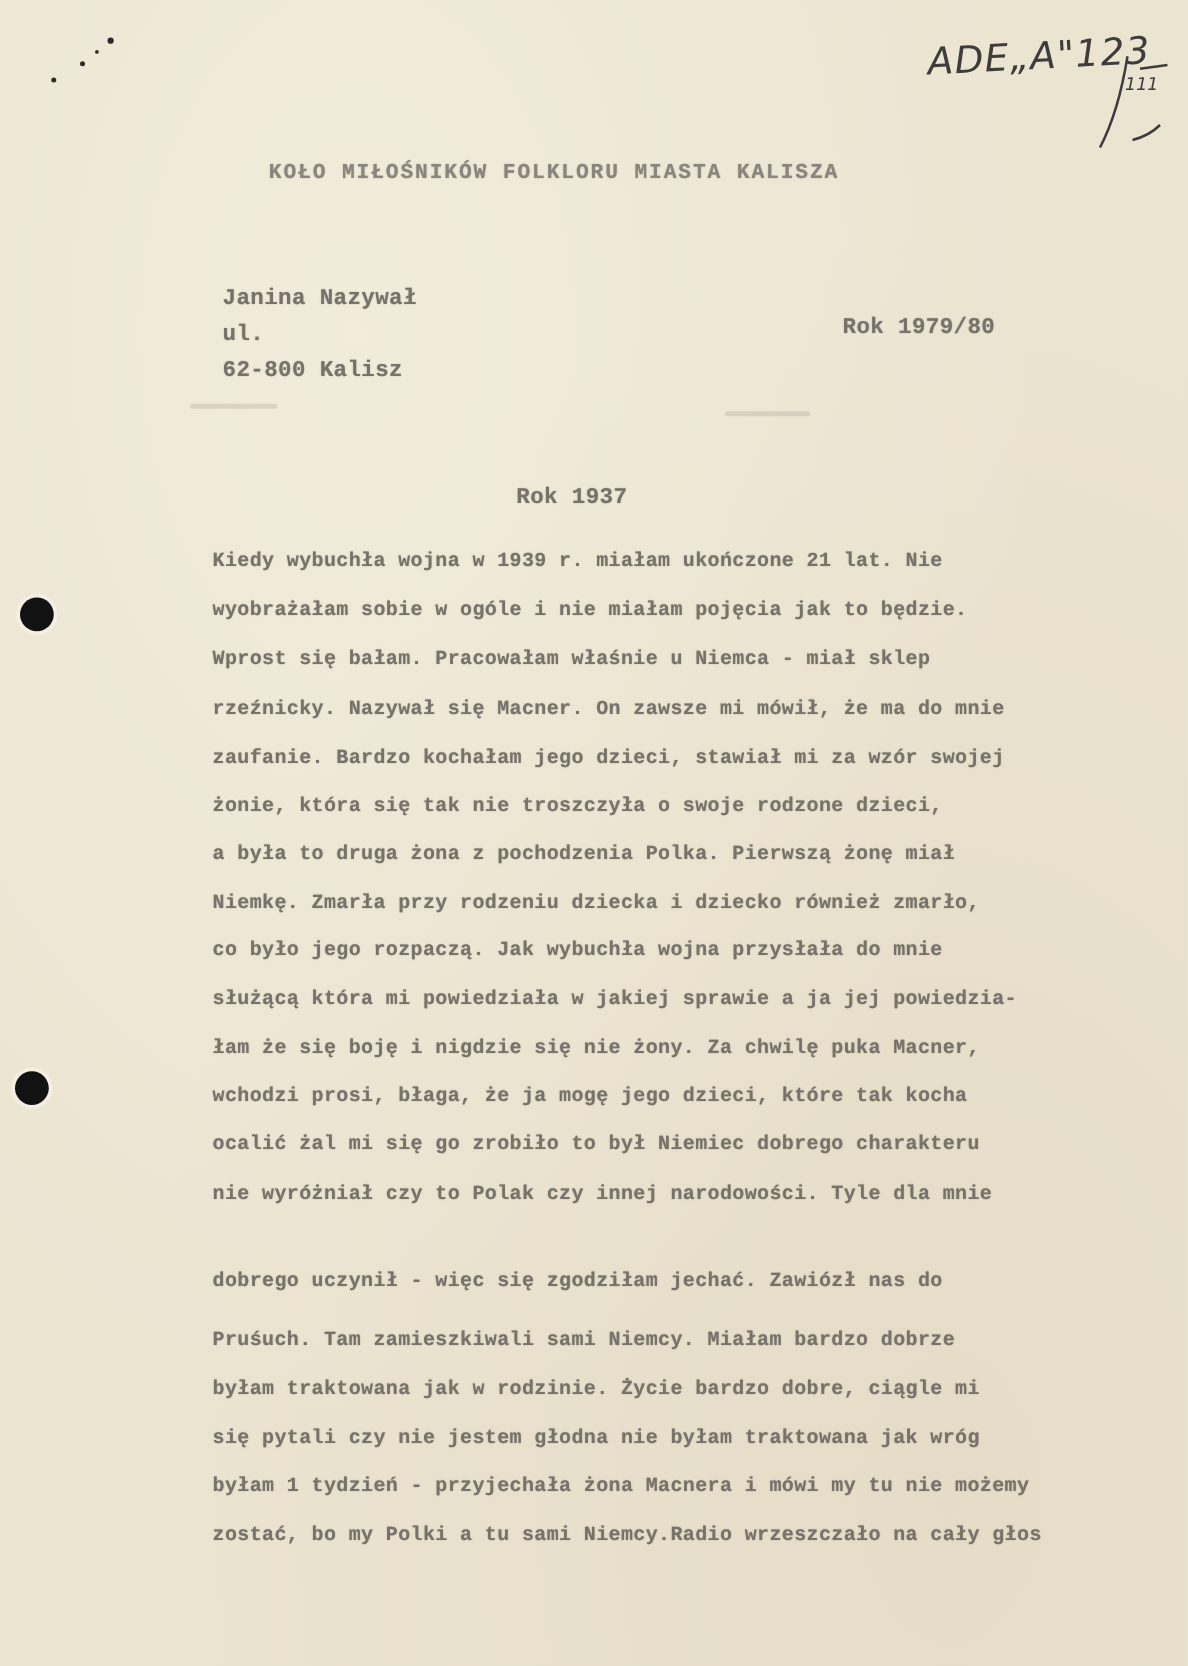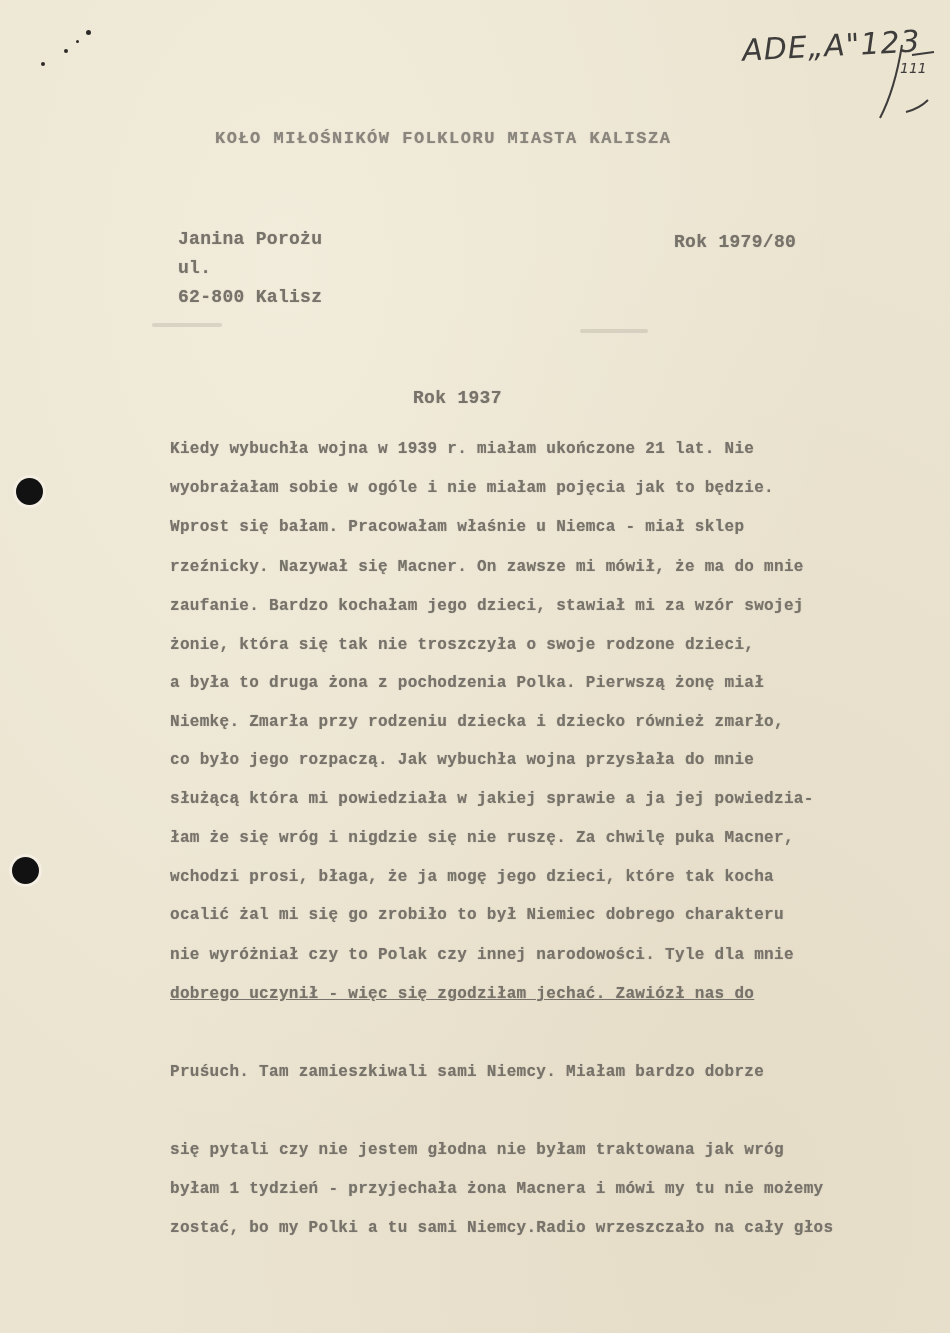--- a/index.html
+++ b/index.html
@@ -64,45 +64,46 @@
   <div class="archive-mark">ADE„A"123</div>
   <svg style="position:absolute;left:872px;top:40px;" width="70" height="80" viewBox="0 0 70 80">
     <path d="M30 5 C 26 30, 20 55, 8 78" stroke="#3e3d3c" stroke-width="2" fill="none"></path>
     <path d="M40 15 L 62 12" stroke="#3e3d3c" stroke-width="2" fill="none"></path>
     <path d="M34 72 C 42 70, 50 66, 56 60" stroke="#3e3d3c" stroke-width="2" fill="none"></path>
   </svg>
   <div class="archive-sub">111</div>
 
   <div class="typed hdr" style="left:215px;top:115px;margin-top:14px;">KOŁO MIŁOŚNIKÓW FOLKLORU MIASTA KALISZA</div>
 
-  <div class="typed meta" style="left:178px;top:229px;">Janina Porożu</div>
+  <div class="typed meta" style="left:178px;top:229px;">Janina Nazywał</div>
   <div class="typed meta" style="left:178px;top:258px;">ul.</div>
   <div class="typed meta" style="left:178px;top:287px;">62-800 Kalisz</div>
-  <div class="typed meta" style="left:674px;top:232px;">Rok 1979/80</div>
+  <div class="typed meta" style="left:674px;top:252px;">Rok 1979/80</div>
 
   <div class="faint" style="left:152px;top:323px;width:70px;"></div>
   <div class="faint" style="left:580px;top:329px;width:68px;"></div>
 
   <div class="typed meta" style="left:413px;top:388px;">Rok 1937</div>
 
   <div class="typed body-line" style="top:440px;">Kiedy wybuchła wojna w 1939 r. miałam ukończone 21 lat. Nie</div>
   <div class="typed body-line" style="top:479px;">wyobrażałam sobie w ogóle i nie miałam pojęcia jak to będzie.</div>
   <div class="typed body-line" style="top:518px;">Wprost się bałam. Pracowałam właśnie u Niemca - miał sklep</div>
   <div class="typed body-line" style="top:558px;">rzeźnicky. Nazywał się Macner. On zawsze mi mówił, że ma do mnie</div>
   <div class="typed body-line" style="top:597px;">zaufanie. Bardzo kochałam jego dzieci, stawiał mi za wzór swojej</div>
   <div class="typed body-line" style="top:636px;">żonie, która się tak nie troszczyła o swoje rodzone dzieci,</div>
   <div class="typed body-line" style="top:674px;">a była to druga żona z pochodzenia Polka. Pierwszą żonę miał</div>
   <div class="typed body-line" style="top:713px;">Niemkę. Zmarła przy rodzeniu dziecka i dziecko również zmarło,</div>
   <div class="typed body-line" style="top:751px;">co było jego rozpaczą. Jak wybuchła wojna przysłała do mnie</div>
   <div class="typed body-line" style="top:790px;">służącą która mi powiedziała w jakiej sprawie a ja jej powiedzia-</div>
-  <div class="typed body-line" style="top:829px;">łam że się wróg i nigdzie się nie ruszę. Za chwilę puka Macner,</div>
+  <div class="typed body-line" style="top:829px;">łam że się boję i nigdzie się nie żony. Za chwilę puka Macner,</div>
   <div class="typed body-line" style="top:868px;">wchodzi prosi, błaga, że ja mogę jego dzieci, które tak kocha</div>
   <div class="typed body-line" style="top:906px;">ocalić żal mi się go zrobiło to był Niemiec dobrego charakteru</div>
   <div class="typed body-line" style="top:946px;">nie wyróżniał czy to Polak czy innej narodowości. Tyle dla mnie</div>
-  <div class="typed body-line" style="top:985px;text-decoration:underline;">dobrego uczynił - więc się zgodziłam jechać. Zawiózł nas do</div>
+  <div class="typed body-line" style="top:1016px;">dobrego uczynił - więc się zgodziłam jechać. Zawiózł nas do</div>
   <div class="typed body-line" style="top:1063px;">Pruśuch. Tam zamieszkiwali sami Niemcy. Miałam bardzo dobrze</div>
+  <div class="typed body-line" style="top:1102px;">byłam traktowana jak w rodzinie. Życie bardzo dobre, ciągle mi</div>
   <div class="typed body-line" style="top:1141px;">się pytali czy nie jestem głodna nie byłam traktowana jak wróg</div>
   <div class="typed body-line" style="top:1180px;">byłam 1 tydzień - przyjechała żona Macnera i mówi my tu nie możemy</div>
   <div class="typed body-line" style="top:1219px;">zostać, bo my Polki a tu sami Niemcy.Radio wrzeszczało na cały głos</div>
 
   <div class="punch" style="left:16px;top:478px;"></div>
   <div class="punch" style="left:12px;top:857px;"></div>
 </div>
 
 </body></html>

